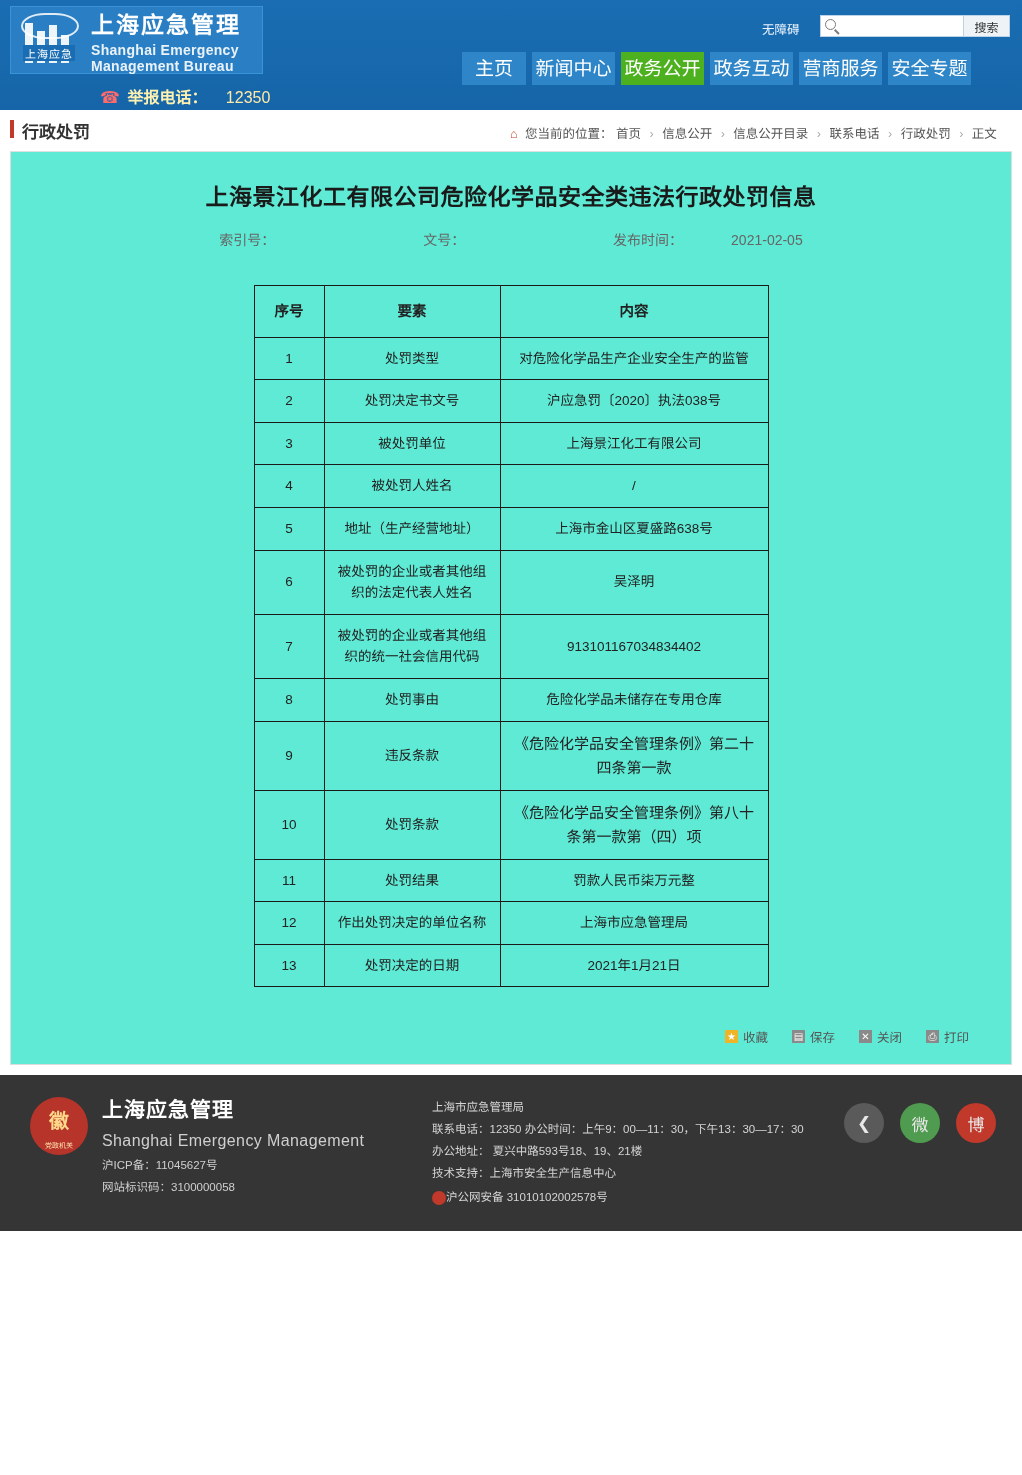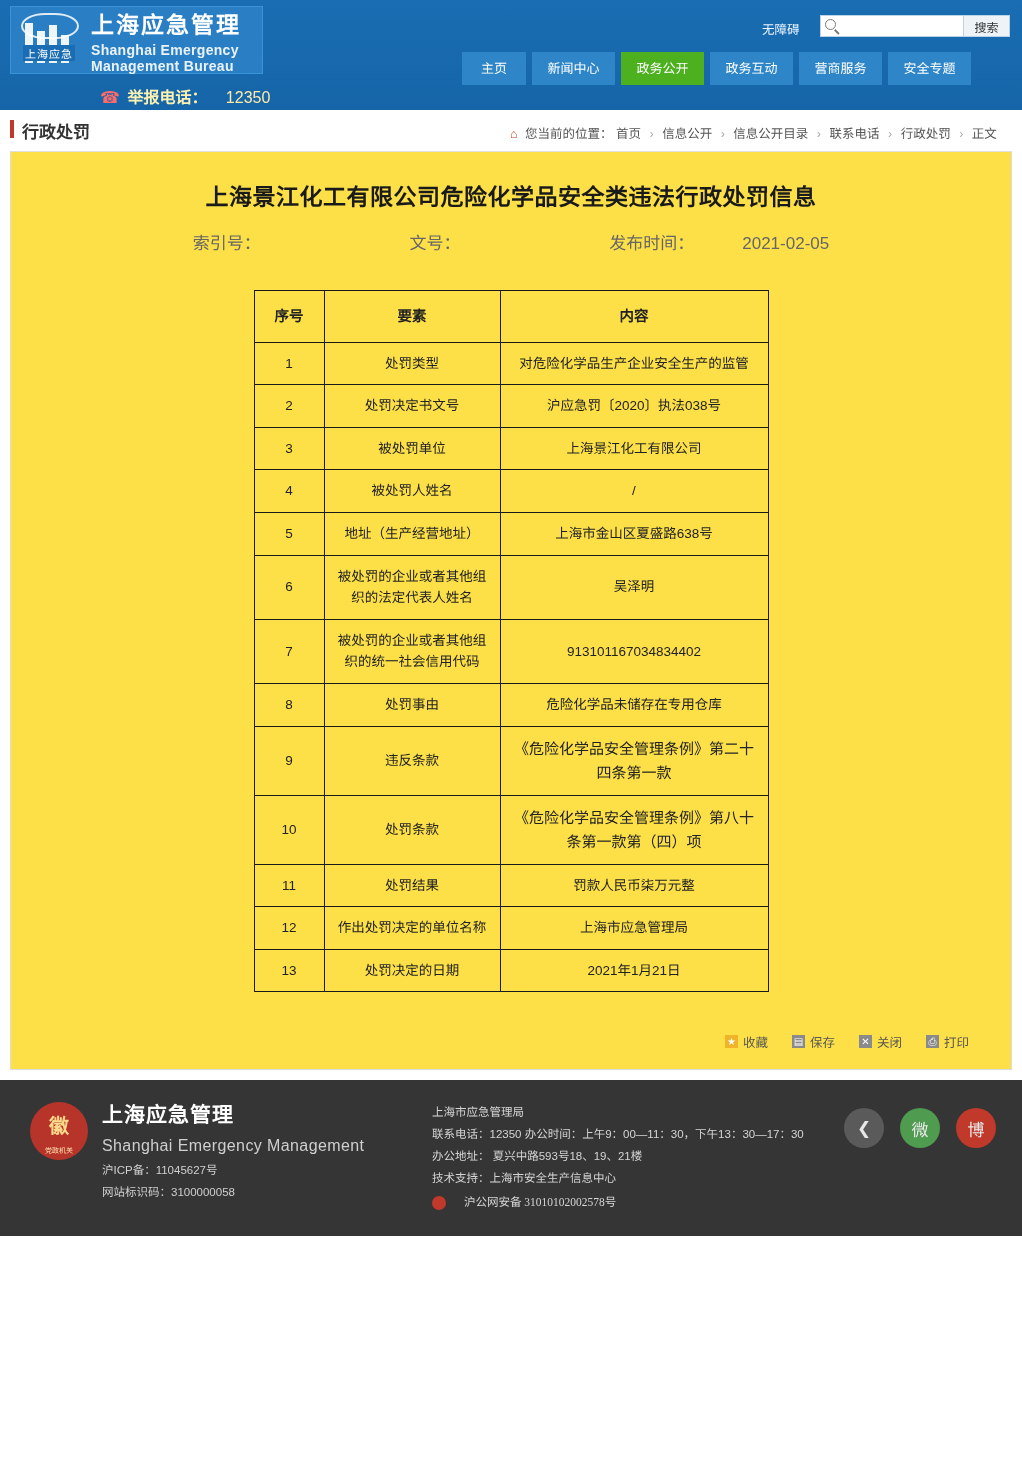--- a/index.html
+++ b/index.html
@@ -96,21 +96,21 @@
     width:47px;height:22px;border:1px solid #bcd2e6;background:#eef3f8;
     font-size:12px;color:#333;cursor:pointer;font-family:inherit;
   }
   .mainnav{
     position:absolute;left:462px;top:52px;
     display:flex;gap:6px;
   }
   .mainnav a{
     display:block;width:64px;height:33px;line-height:33px;
     text-align:center;color:#fff;text-decoration:none;
-    font-size:13px;background:#2e86c8;
+    font-size:19px;background:#2e86c8;
   }
   .mainnav a.wide{ width:83px; }
   .mainnav a.active{ background:#4cb01f; }
 
   
   .content-wrap{
     width:1022px;
     padding:0 10px 0 10px;
     background:#fff;
   }
@@ -132,33 +132,33 @@
   }
   .crumb .home{ color:#c0392b; margin-right:4px; }
   .crumb a{ color:#555;text-decoration:none; }
   .crumb .sep{ color:#aaa;margin:0 5px; }
 
   .doc-frame{
     border:1px solid #dcdcdc;
     border-top:none;
     margin:0 0 10px 0;
     padding:28px 0 0 0;
-    background:#fde047;
+    background:#5eead4;
   }
   .doc-title{
     text-align:center;
     font-size:23px;
     font-weight:bold;
     color:#1a1a1a;
     letter-spacing:.5px;
     line-height:1.5;
   }
   .doc-meta{
     text-align:center;
-    font-size:17px;
+    font-size:14px;
     color:#666;
     margin-top:14px;
   }
   .doc-meta span{ margin:0 24px; }
 
   table.info{
     border-collapse:collapse;
     margin:36px auto 0 auto;
     width:514px;
     table-layout:fixed;
@@ -231,21 +231,21 @@
     position:absolute;left:0;right:0;top:8px;text-align:center;color:#ffd98a;font-size:20px;font-weight:bold;
   }
   .emblem .t{
     position:absolute;left:0;right:0;bottom:5px;text-align:center;color:#ffe6b0;font-size:7px;
   }
   .foot-left{ margin-left:14px;width:330px; }
   .foot-left .cn{ color:#fff;font-size:21px;font-weight:bold;letter-spacing:1px; }
   .foot-left .en{ color:#cfcfcf;font-size:16px;margin-top:9px;letter-spacing:.4px; }
   .foot-left .line{ color:#cfcfcf;font-size:11.5px;margin-top:6px; }
   .foot-right{ font-size:11.5px;line-height:1.9;color:#d5d5d5;padding-top:4px; }
-  .foot-right .beian{ display:flex;align-items:center;gap:18px;margin-top:2px;font-family:Liberation Serif, serif; }
+  .foot-right .beian{ display:flex;align-items:center;gap:0;margin-top:2px; }
   .badge-police{
     width:14px;height:14px;border-radius:50%;background:#c0392b;display:inline-block;
   }
   .socials{
     position:absolute;right:26px;top:28px;display:flex;gap:16px;
   }
   .circ{
     width:40px;height:40px;border-radius:50%;background:#5a5a5a;
     display:flex;align-items:center;justify-content:center;color:#e8e8e8;font-size:17px;
   }

